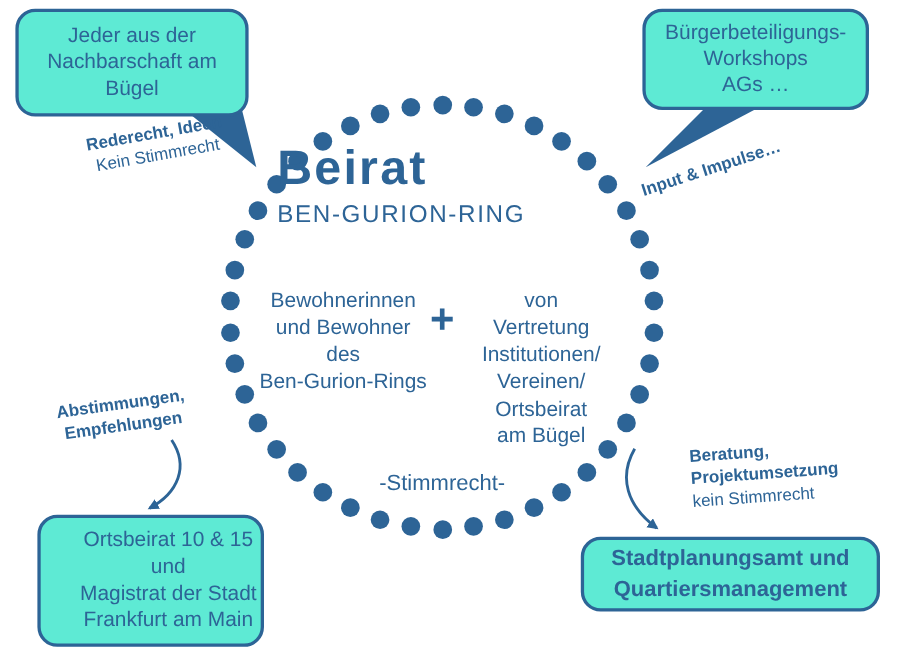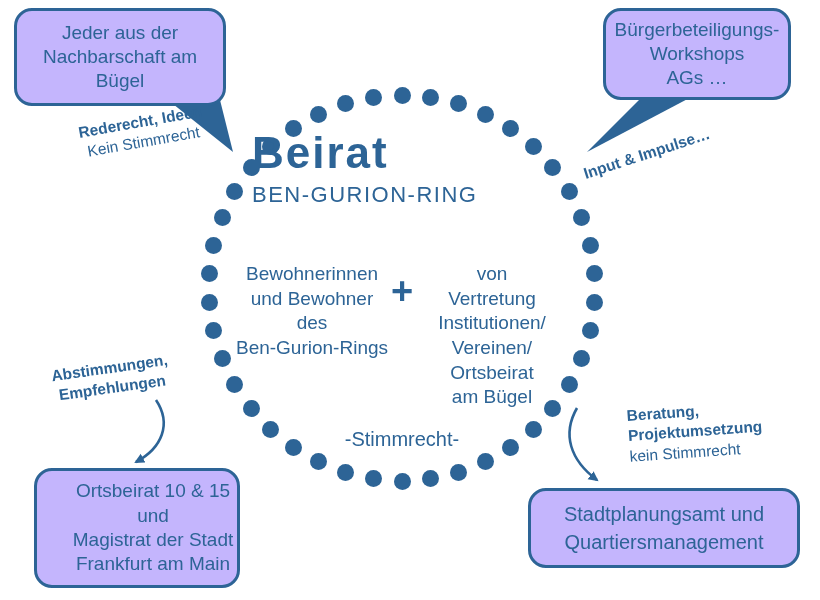--- a/index.html
+++ b/index.html
@@ -7,27 +7,27 @@
   html,body { margin:0; padding:0; background:#fff; }
   body { font-family:"Liberation Sans", sans-serif; }
   .stage { position:relative; width:820px; height:600px; background:#fff; overflow:hidden; color:var(--accent); }
 
   .overlay { position:absolute; left:0; top:0; width:820px; height:600px; pointer-events:none; }
   .overlay .fill { fill:var(--accent); }
   .overlay .arrow-line { fill:none; stroke:var(--accent); stroke-width:2.6; }
 
   .dot { position:absolute; width:17px; height:17px; border-radius:50%; background:var(--accent); }
 
-  .bubble, .box { position:absolute; background:#c4b5fd; border:3px solid var(--accent);
+  .bubble, .box { position:absolute; background:#5eead4; border:3px solid var(--accent);
     border-radius:18px; display:flex; flex-direction:column; justify-content:center;
     align-items:center; text-align:center; font-size:19px; line-height:1.28; font-weight:400; }
   .bubble.tl { left:14px; top:8px; width:212px; height:98px; }
-  .bubble.tr { left:603px; top:8px; width:188px; height:92px; }
+  .bubble.tr { left:584px; top:8px; width:206px; height:92px; }
   .box.bl { left:34px; top:468px; width:206px; height:120px;padding-left:32px; }
-  .box.br { left:528px; top:488px; width:272px; height:80px; font-size:20px; line-height:1.42; }
+  .box.br { left:528px; top:488px; width:272px; height:68px; font-size:20px; line-height:1.42;font-weight:bold; }
 
   .note { position:absolute; font-size:15.5px; line-height:1.32; }
   .note .b { font-weight:bold; }
   .note-tl { left:68px; top:112px; width:148px; text-align:center; transform:rotate(-10deg); }
   .note-tr { left:580px; top:138px; width:170px; text-align:left; transform:rotate(-18deg); font-weight:bold; }
   .note-bl { left:36px; top:358px; width:150px; text-align:center; transform:rotate(-8deg); font-weight:bold; }
   .note-br { left:628px; top:400px; width:170px; text-align:left; transform:rotate(-4deg); }
 
   .center-head { position:absolute; left:252px; top:128px; width:300px; }
   .center-head .title { font-size:44px; font-weight:bold; letter-spacing:2px; }

